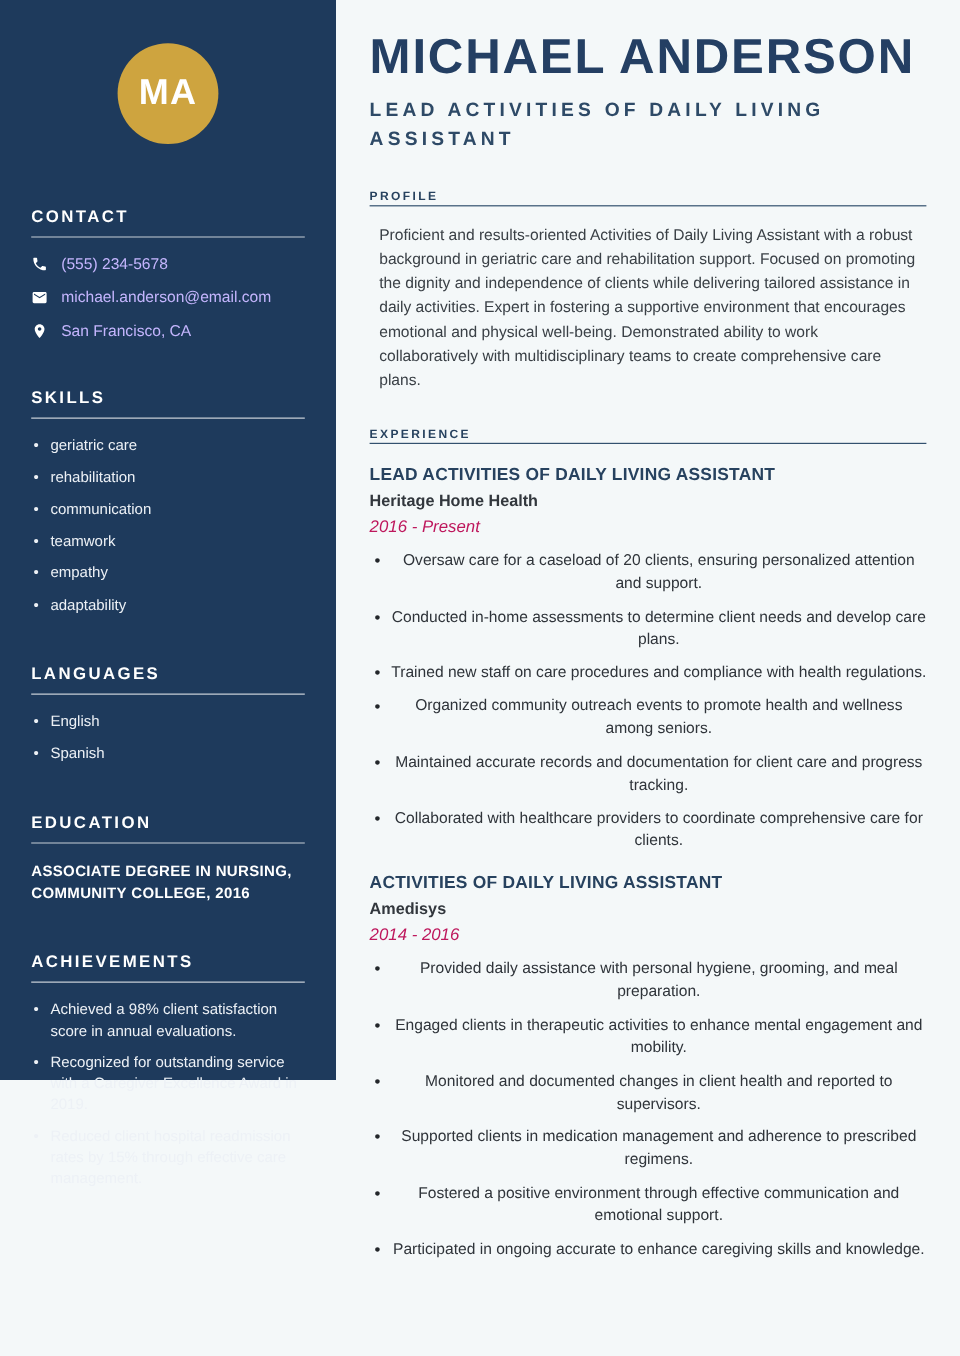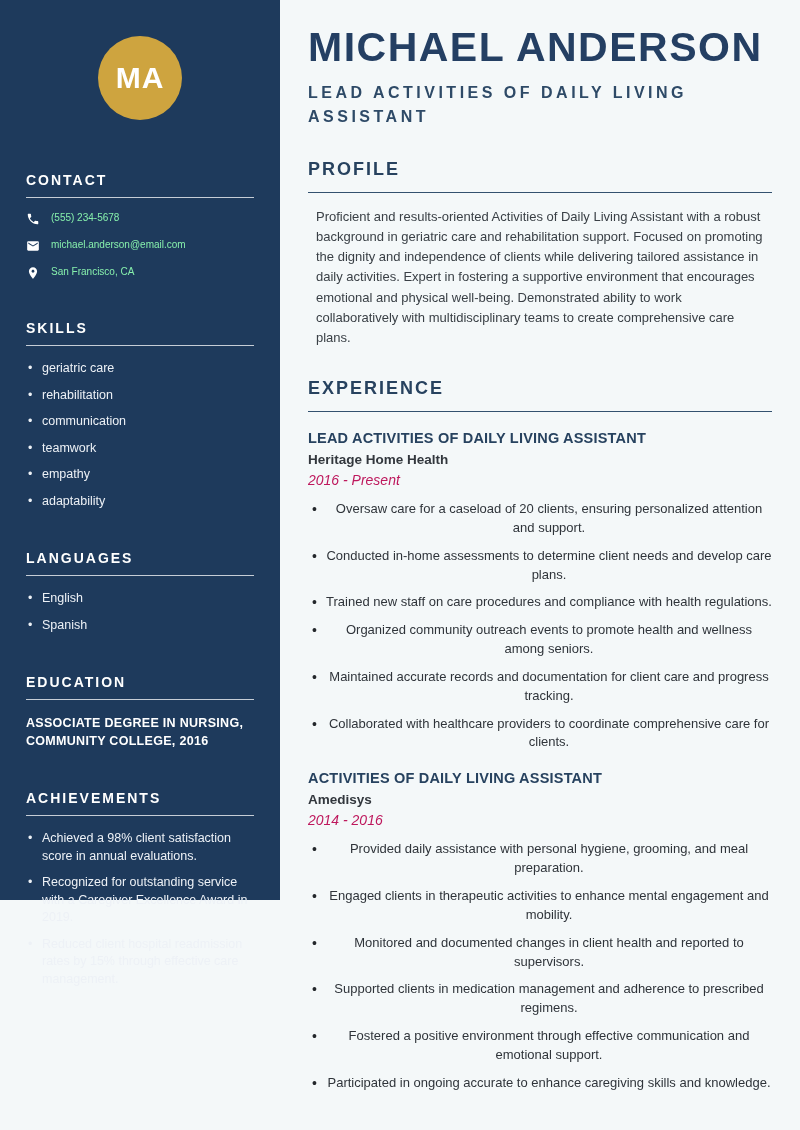--- a/index.html
+++ b/index.html
@@ -26,22 +26,22 @@
     color: #FFFFFF; font-weight: 700; font-size: 30px; letter-spacing: 1px;
   }
   .side-section { margin-top: 40px; }
   .side-section.first { margin-top: 52px; }
   .side-heading {
     color: #FFFFFF; font-size: 14px; font-weight: 700; letter-spacing: 2px;
     padding-bottom: 9px; border-bottom: 1px solid rgba(255,255,255,0.75);
     margin-bottom: 14px;
   }
   .contact-row {
-    display: flex; align-items: flex-start; gap: 11px;
-    font-size: 10px; margin-bottom: 13px; color: #86efac;
+    display: flex; align-items: center; gap: 11px;
+    font-size: 13px; margin-bottom: 13px; color: #c4b5fd;
   }
   .contact-row svg { flex: 0 0 auto; display: block; }
   .side-list { margin: 0; padding: 0; list-style: none; }
   .side-list li {
     position: relative; padding-left: 16px;
     font-size: 12.5px; line-height: 1.4; margin-bottom: 9px; color: #EDF1F6;
   }
   .side-list li::before {
     content: "•"; position: absolute; left: 2px; top: 0; color: #EDF1F6;
   }
@@ -60,22 +60,22 @@
     margin: 0; color: #243F63;
     font-size: 41px; font-weight: 800; letter-spacing: 1.5px; line-height: 1.05;
   }
   .job-subtitle {
     margin-top: 12px; max-width: 420px;
     color: #2E4A67; font-size: 16px; font-weight: 600;
     letter-spacing: 3.5px; line-height: 1.5; text-transform: uppercase;
   }
   .main-section { margin-top: 30px; }
   .main-heading {
-    color: #27425F; font-size: 18px; font-weight: 700; letter-spacing: 2px;
-    padding-bottom: 12px; border-bottom: 1.5px solid #33516F;
+    color: #27425F; font-size: 10px; font-weight: 700; letter-spacing: 2px;
+    padding-bottom: 1px; border-bottom: 1.5px solid #33516F;
     margin-bottom: 14px;
   }
   .profile-text {
     font-size: 13px; line-height: 1.55; color: #3A4046; margin: 8px;
   }
   .job { margin-top: 18px; }
   .job:first-of-type { margin-top: 4px; }
   .job-title {
     color: #27425F; font-size: 14.5px; font-weight: 700; letter-spacing: 0.2px;
     margin: 0 0 6px 0;

